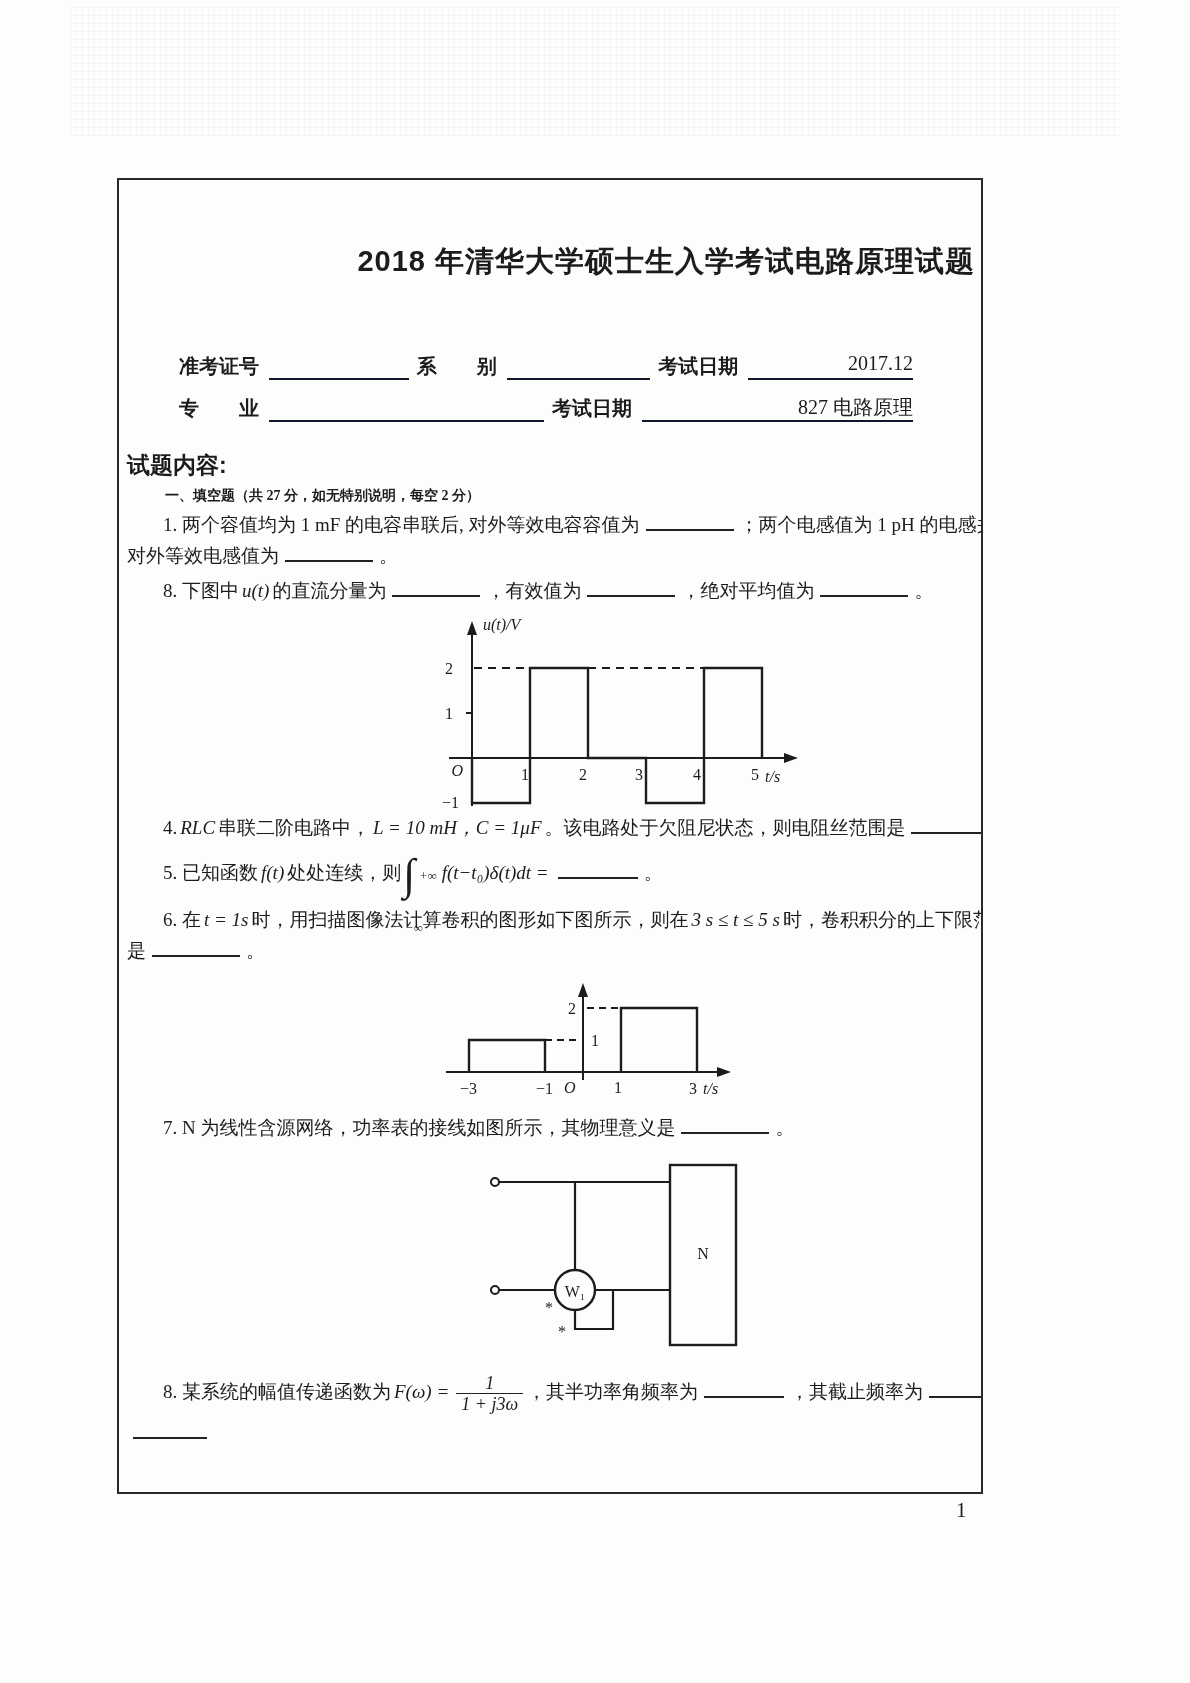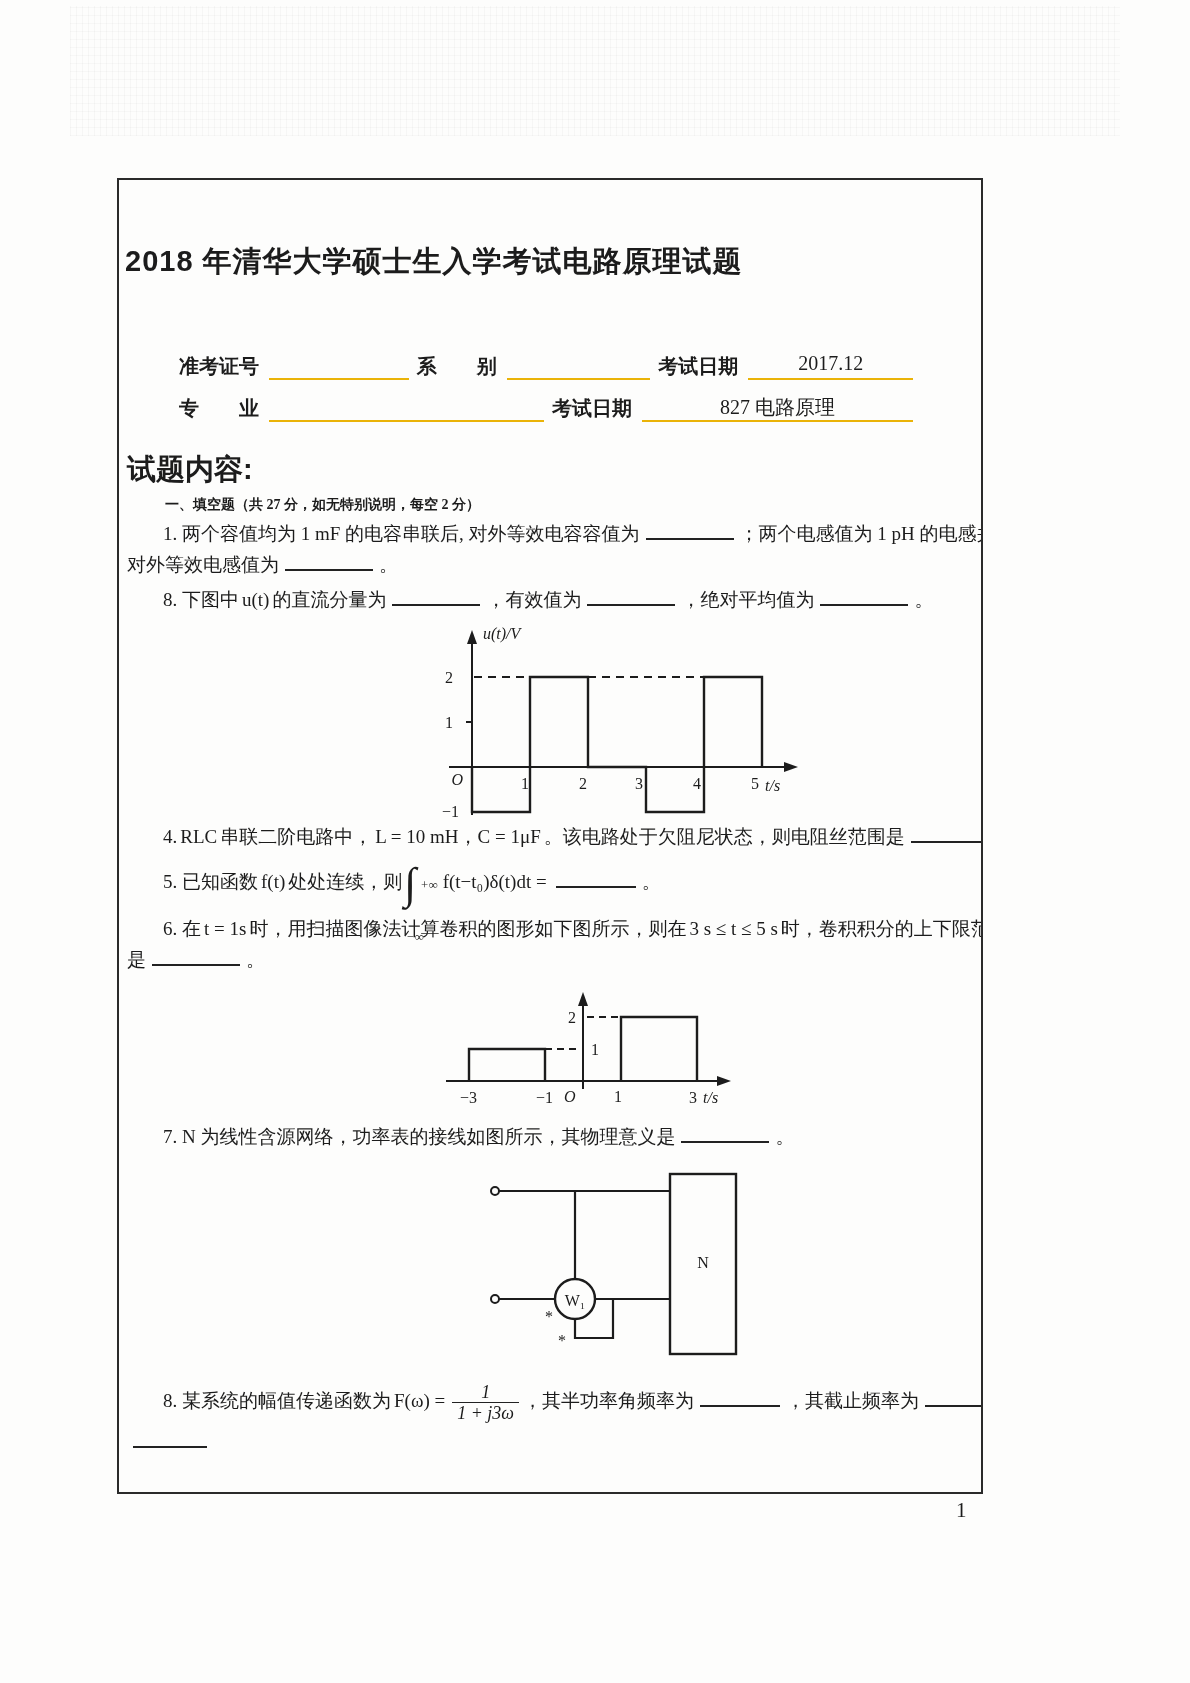--- a/index.html
+++ b/index.html
@@ -15,37 +15,37 @@
       repeating-linear-gradient(90deg, rgba(0,0,0,.10) 0 1px, transparent 1px 6px),
       repeating-linear-gradient(0deg, rgba(0,0,0,.08) 0 1px, transparent 1px 8px);
     opacity:.30;pointer-events:none;
   }
   .sheet{
     position:absolute;left:117px;top:178px;width:866px;height:1316px;
     border:2px solid #2a2a2a;box-sizing:border-box;padding:0 6px;overflow:hidden;
     background:transparent;
   }
   .title{
-    margin:62px 0 0 0;text-align:left;font-size:29px;font-weight:700;
+    margin:62px 0 0 0;text-align:right;font-size:29px;font-weight:700;
     letter-spacing:1px;font-family:"Liberation Sans","DejaVu Sans",sans-serif;
   }
   .hdr{margin:56px 54px 0 54px;font-size:20px;}
   .hrow{display:flex;align-items:flex-end;height:42px;white-space:nowrap;}
   .hlabel{font-weight:700;font-family:"Liberation Sans","DejaVu Sans",sans-serif;}
   .hline{
-    display:inline-block;border-bottom:2px solid #eab308;height:26px;
-    text-align:center;margin:0 8px 0 10px;font-size:20px;
+    display:inline-block;border-bottom:2px solid #0f172a;height:26px;
+    text-align:right;margin:0 8px 0 10px;font-size:20px;
   }
-  .sec{margin:28px 0 0 2px;font-size:29px;font-weight:700;
+  .sec{margin:28px 0 0 2px;font-size:23px;font-weight:700;
        font-family:Liberation Sans, sans-serif;}
   .part{margin:6px 0 0 40px;font-size:14px;font-weight:600;}
   .q{font-size:19px;line-height:31px;white-space:nowrap;margin:0;}
   .first{padding-left:38px;margin-top:4px;}
   .cont{padding-left:2px;}
-  .m{margin:4px 3px;}
+  .m{font-style:italic;margin:4px 3px;}
   .blank{
     display:inline-block;border-bottom:2px solid #222;height:17px;
     vertical-align:baseline;margin:0 6px;
   }
   .b88{width:88px}.b80{width:80px}.b74{width:74px}
   .frac{display:inline-block;vertical-align:middle;text-align:center;
         font-style:italic;line-height:1.12;margin:0 4px;font-size:18px;}
   .frac .num{display:block;border-bottom:1.6px solid #222;padding:0 5px;}
   .frac .den{display:block;padding:0 5px;}
   .int{display:inline-flex;align-items:center;vertical-align:middle;margin:0 2px;}

